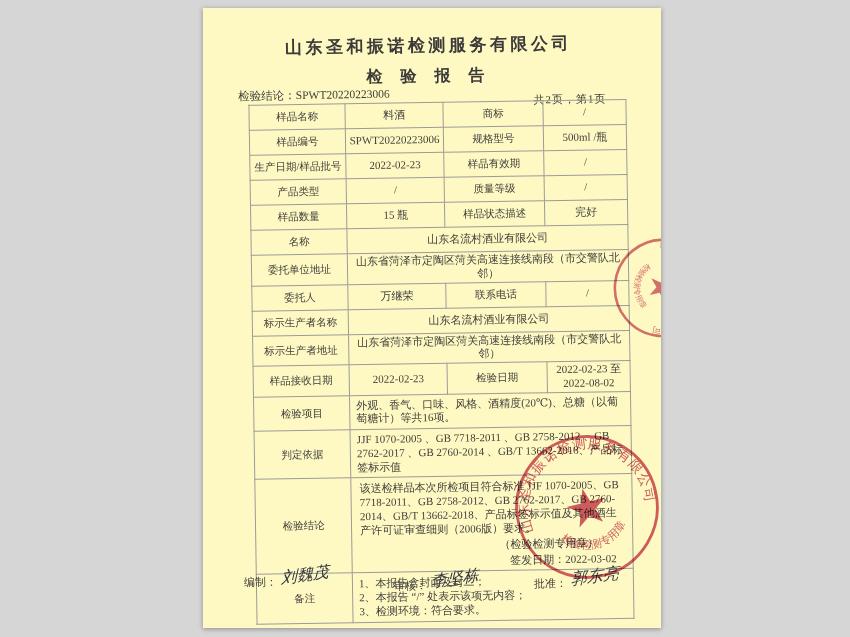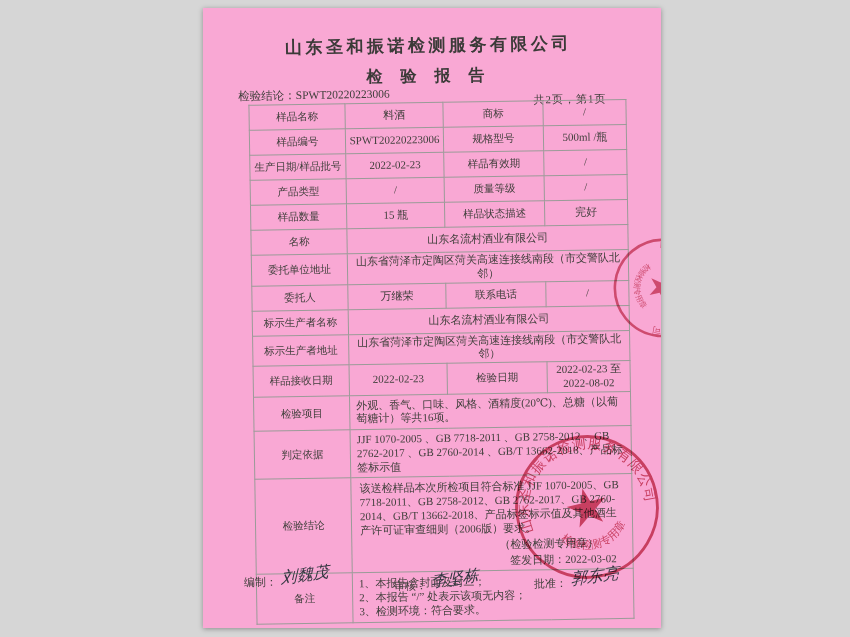--- a/index.html
+++ b/index.html
@@ -3,21 +3,21 @@
 <meta charset="utf-8">
 <style>
   html,body{margin:0;padding:0;}
   body{
     width:850px;height:637px;position:relative;overflow:hidden;
     background:#d6d6d6;
     font-family:"Liberation Serif","DejaVu Serif",serif;
   }
   .page{
     position:absolute;left:203px;top:8px;width:458px;height:620px;
-    background:#f9a8d4;box-shadow:0 1px 5px rgba(0,0,0,.35);
+    background:#fef9c3;box-shadow:0 1px 5px rgba(0,0,0,.35);
     overflow:hidden;
   }
   .content{
     position:absolute;left:0;top:0;right:0;bottom:0;
     transform:rotate(-0.9deg);transform-origin:50% 42%;
     color:#42403d;
   }
   .company-title{
     margin-top:26px;text-align:center;font-size:17px;font-weight:bold;
     letter-spacing:3.5px;color:#3b3a38;

